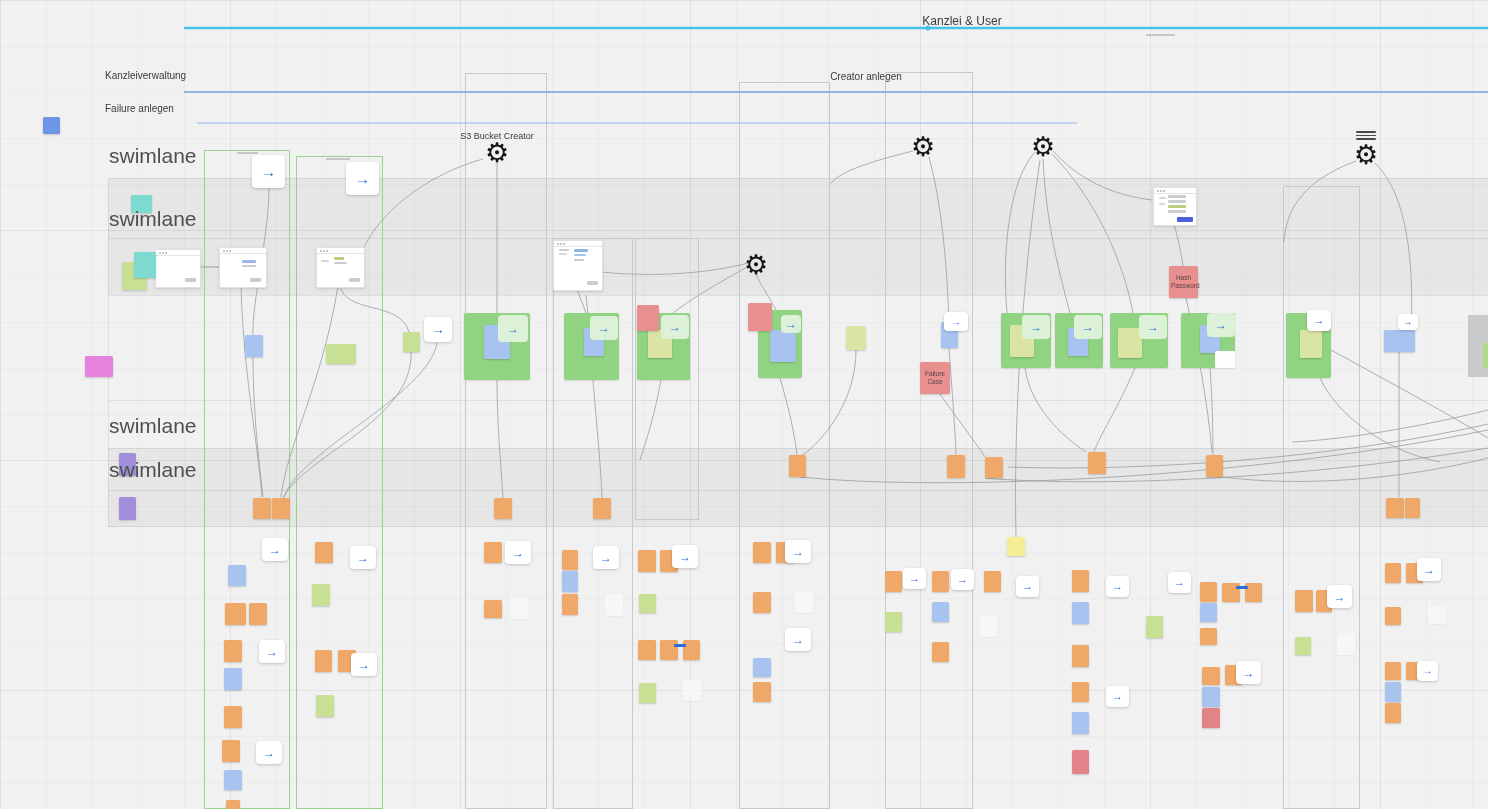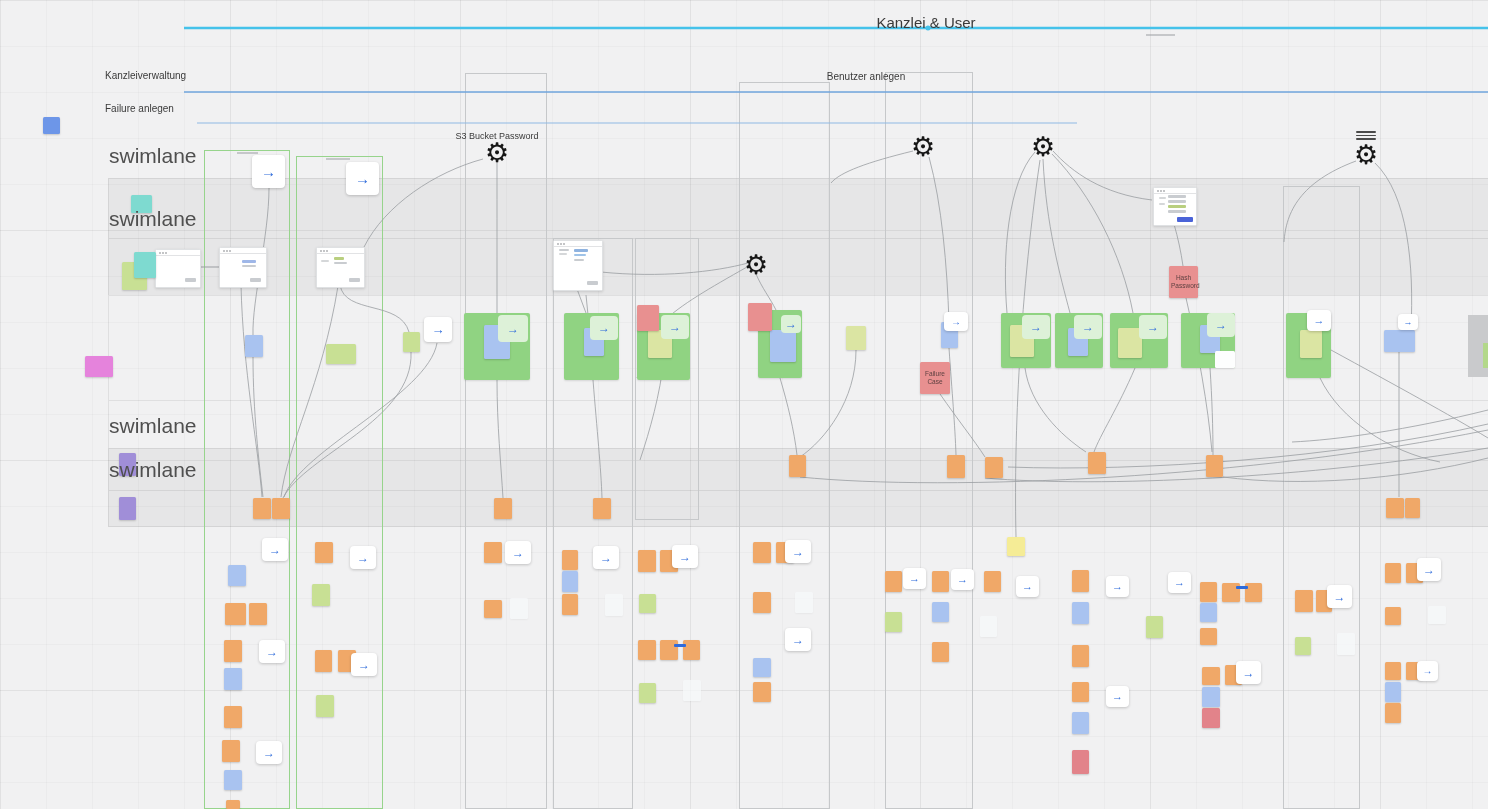--- a/index.html
+++ b/index.html
@@ -393,25 +393,25 @@
     <div class="gear" style="left: 482px; top: 138px; width: 30px; height: 30px; font-size: 27px; position: absolute;">⚙</div>
     <div class="gear" style="left: 741px; top: 250px; width: 30px; height: 30px; font-size: 27px; position: absolute;">⚙</div>
     <div class="gear" style="left: 908px; top: 132px; width: 30px; height: 30px; font-size: 27px; position: absolute;">⚙</div>
     <div class="gear" style="left: 1028px; top: 132px; width: 30px; height: 30px; font-size: 27px; position: absolute;">⚙</div>
     <div class="gear" style="left: 1351px; top: 140px; width: 30px; height: 30px; font-size: 27px; position: absolute;">⚙</div>
     <div class="" style="left: 1356px; top: 131px; width: 20px; height: 10px; position: absolute;">
       <div class="menu-line" style="position: absolute; left: 0px; top: 0px; width: 20px;"></div>
       <div class="menu-line" style="position: absolute; left: 0px; top: 3.5px; width: 20px;"></div>
       <div class="menu-line" style="position: absolute; left: 0px; top: 7px; width: 20px;"></div>
     </div>
-    <div class="lbl" style="left: 904px; top: 14px; font-size: 15px; position: absolute; transform: translateX(-50%); padding-left: 44px;">Kanzlei &amp; User</div>
+    <div class="lbl" style="left: 940px; top: 14px; font-size: 12px; position: absolute; transform: translateX(-50%); padding-left: 44px;">Kanzlei &amp; User</div>
     <div class="lbl" style="left: 105px; top: 70px; font-size: 10px; position: absolute;">Kanzleiverwaltung</div>
     <div class="lbl" style="left: 105px; top: 103px; font-size: 10px; position: absolute;">Failure anlegen</div>
-    <div class="lbl" style="left: 866px; top: 71px; font-size: 10px; position: absolute; transform: translateX(-50%);">Benutzer anlegen</div>
-    <div class="lbl" style="left: 497px; top: 131px; font-size: 9px; position: absolute; transform: translateX(-50%);">S3 Bucket Password</div>
+    <div class="lbl" style="left: 866px; top: 71px; font-size: 10px; position: absolute; transform: translateX(-50%);">Creator anlegen</div>
+    <div class="lbl" style="left: 497px; top: 131px; font-size: 9px; position: absolute; transform: translateX(-50%);">S3 Bucket Creator</div>
     <div class="lbl swim" style="left: 109px; top: 144px; font-size: 21px; position: absolute;">swimlane</div>
     <div class="lbl swim" style="left: 109px; top: 207px; font-size: 21px; position: absolute;">swimlane</div>
     <div class="lbl swim" style="left: 109px; top: 414px; font-size: 21px; position: absolute;">swimlane</div>
     <div class="lbl swim" style="left: 109px; top: 458px; font-size: 21px; position: absolute;">swimlane</div>
     <div class="" style="left: 1236px; top: 586px; width: 12px; height: 3px; background: rgb(46, 107, 219); border-radius: 1px; position: absolute;"></div>
     <div class="" style="left: 674px; top: 644px; width: 12px; height: 3px; background: rgb(46, 107, 219); border-radius: 1px; position: absolute;"></div>
     <div class="" style="left: 1468px; top: 315px; width: 20px; height: 62px; background: rgb(201, 202, 204); position: absolute;"></div>
     <div class="" style="left: 1483px; top: 343px; width: 5px; height: 25px; background: rgb(179, 216, 138); position: absolute;"></div>
   </div>
 

